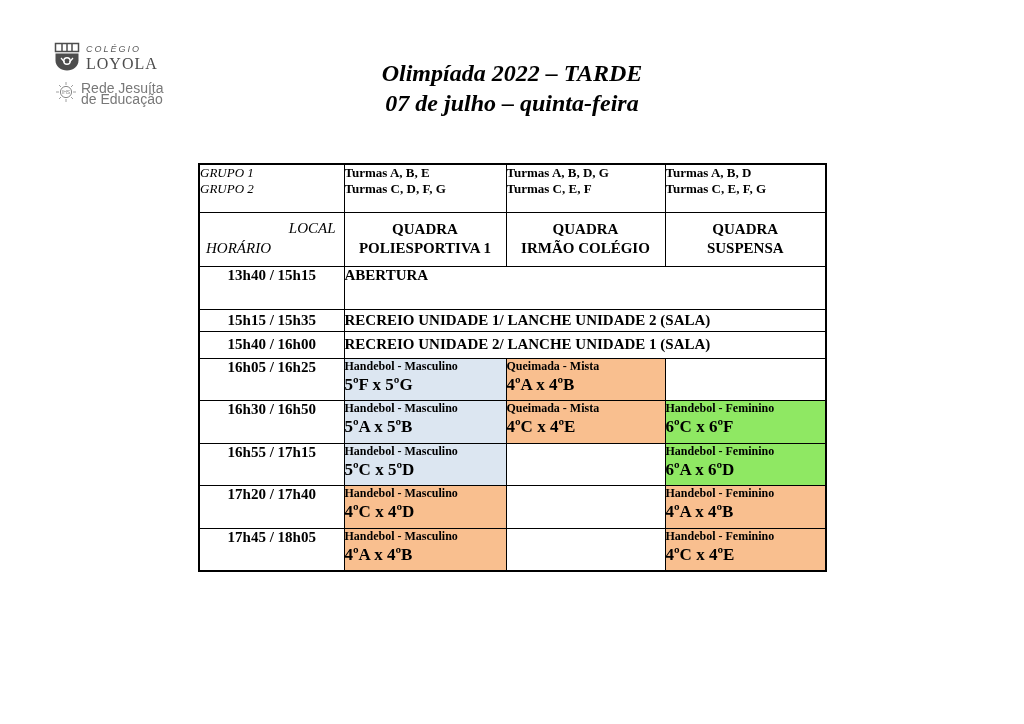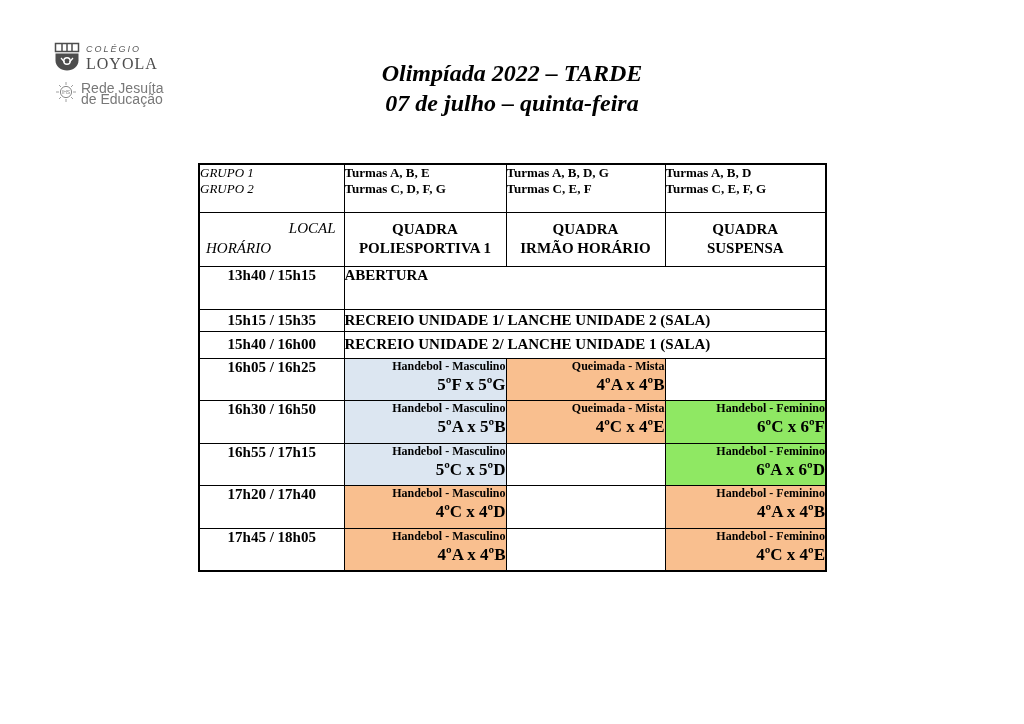--- a/index.html
+++ b/index.html
@@ -25,21 +25,21 @@
   col.c0{width:145px}col.c1{width:162px}col.c2{width:159px}col.c3{width:161px}
   tr.h33{height:48px}tr.h54{height:54px}tr.h43{height:43px}tr.h22{height:22px}tr.h21{height:27px}tr.h42{height:42px}
   .grp-label,.grp-col{font-size:13px;line-height:16px;padding:1px 0 0 6px;}
   .grp-label{font-style:italic;}
   .grp-col{font-weight:bold;}
   .venue-cell{text-align:center;font-weight:bold;font-size:15px;line-height:19px;vertical-align:middle !important;}
   .corner-local{font-style:italic;font-size:15px;text-align:right;padding:6px 8px 0 0;line-height:18px;}
   .corner-horario{font-style:italic;font-size:15px;text-align:left;padding:2px 0 0 6px;line-height:18px;}
   .time-cell{font-weight:bold;font-size:15px;text-align:center;padding-top:3px;}
   .span-cell{font-weight:bold;font-size:15px;text-align:left;padding:3px 0 0 8px;}
-  .game-cell{text-align:right;padding-top:2px;margin-left:44px;}
+  .game-cell{text-align:left;padding-top:2px;margin-left:44px;}
   .game-sport{font-weight:bold;font-size:12px;line-height:15px;}
   .game-match{font-weight:bold;font-size:17px;line-height:22px;}
   .mid{vertical-align:middle !important;padding-top:0 !important;}
 </style>
 </head>
 <body>
 
 <div class="logo">
   <div class="logo-top">
     <span>
@@ -120,21 +120,21 @@
     <td>
       <div class="corner-local">LOCAL</div>
       <div class="corner-horario">HORÁRIO</div>
     </td>
     <td class="venue-cell">
       <div>QUADRA</div>
       <div>POLIESPORTIVA 1</div>
     </td>
     <td class="venue-cell">
       <div>QUADRA</div>
-      <div>IRMÃO HORÁRIO</div>
+      <div>IRMÃO COLÉGIO</div>
     </td>
     <td class="venue-cell">
       <div>QUADRA</div>
       <div>SUSPENSA</div>
     </td>
   </tr>
 
   <tr class="h43">
     <td class="time-cell">13h40 / 15h15</td>
     <td class="span-cell" colspan="3">ABERTURA</td>

